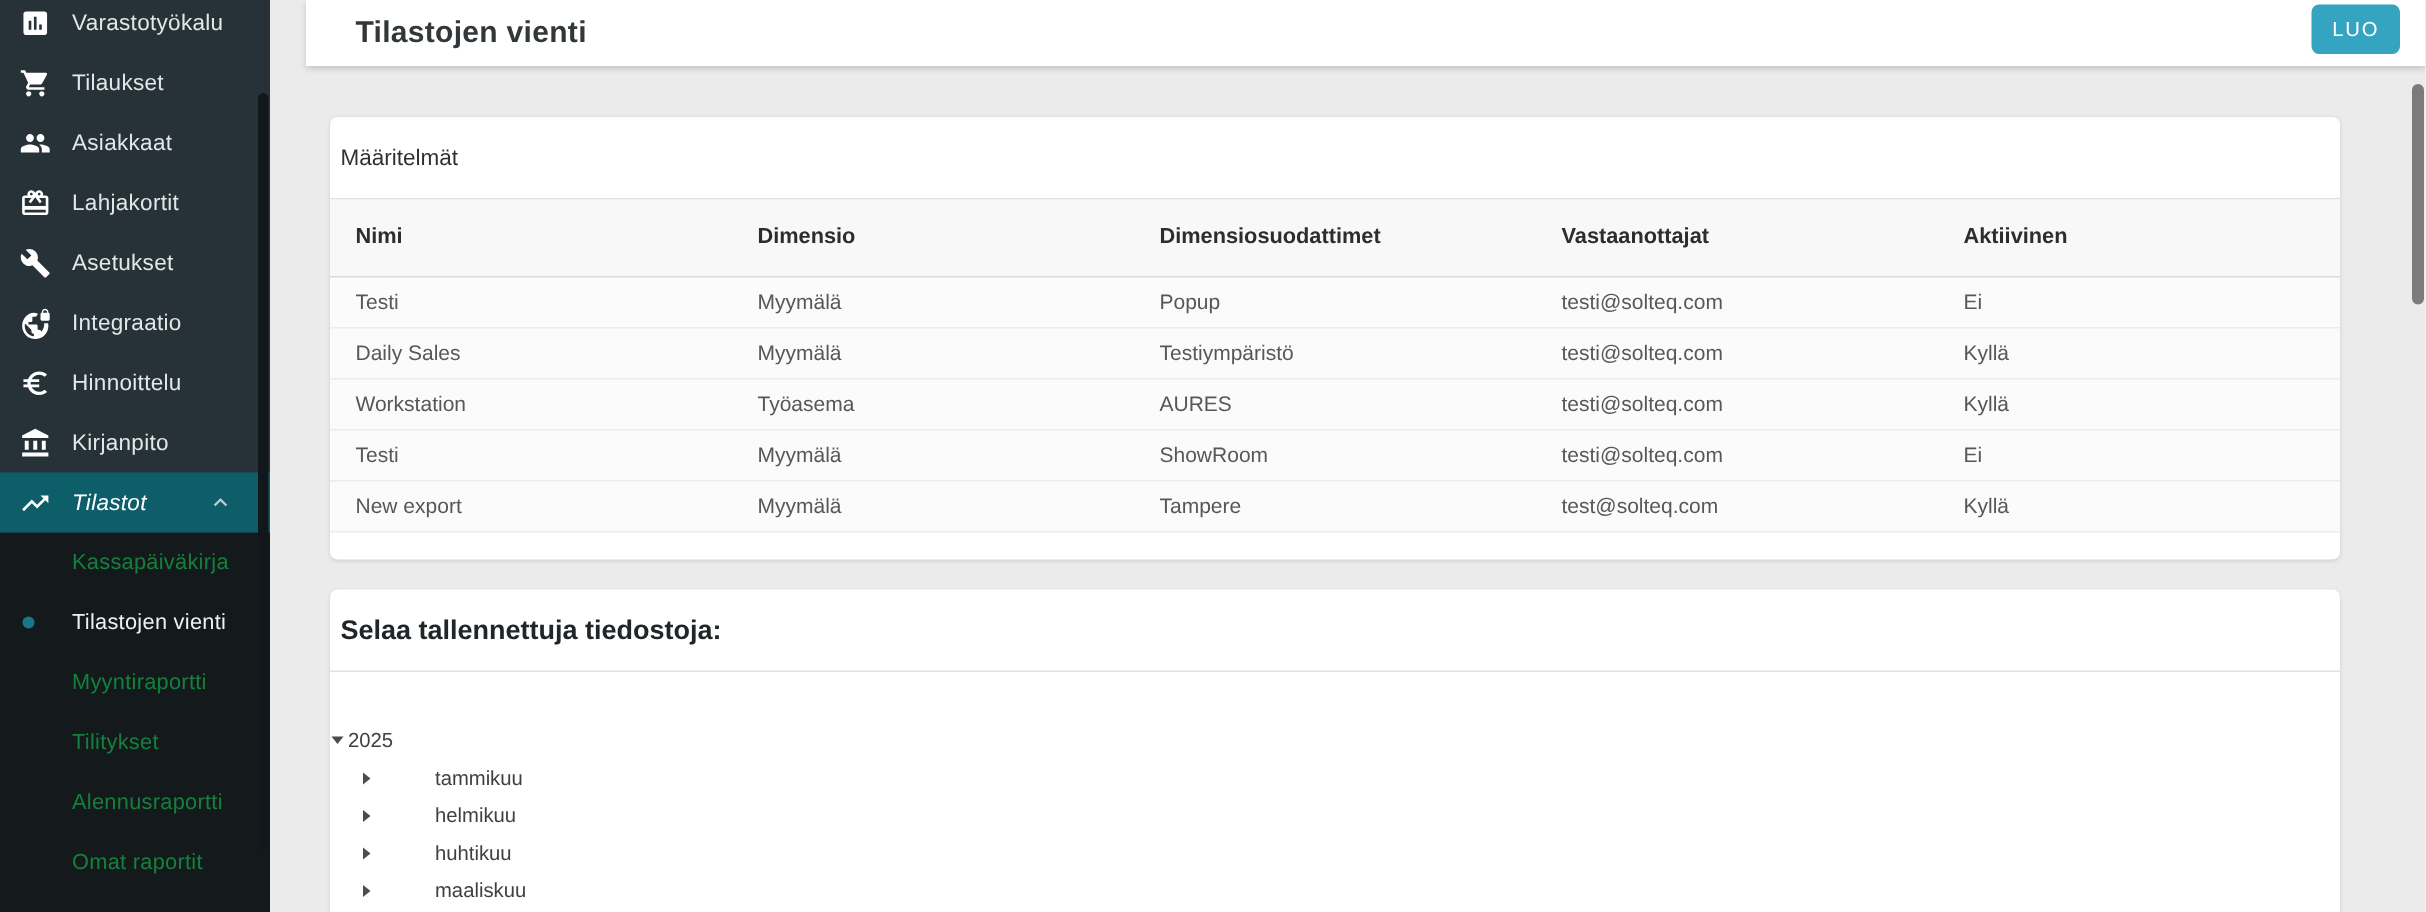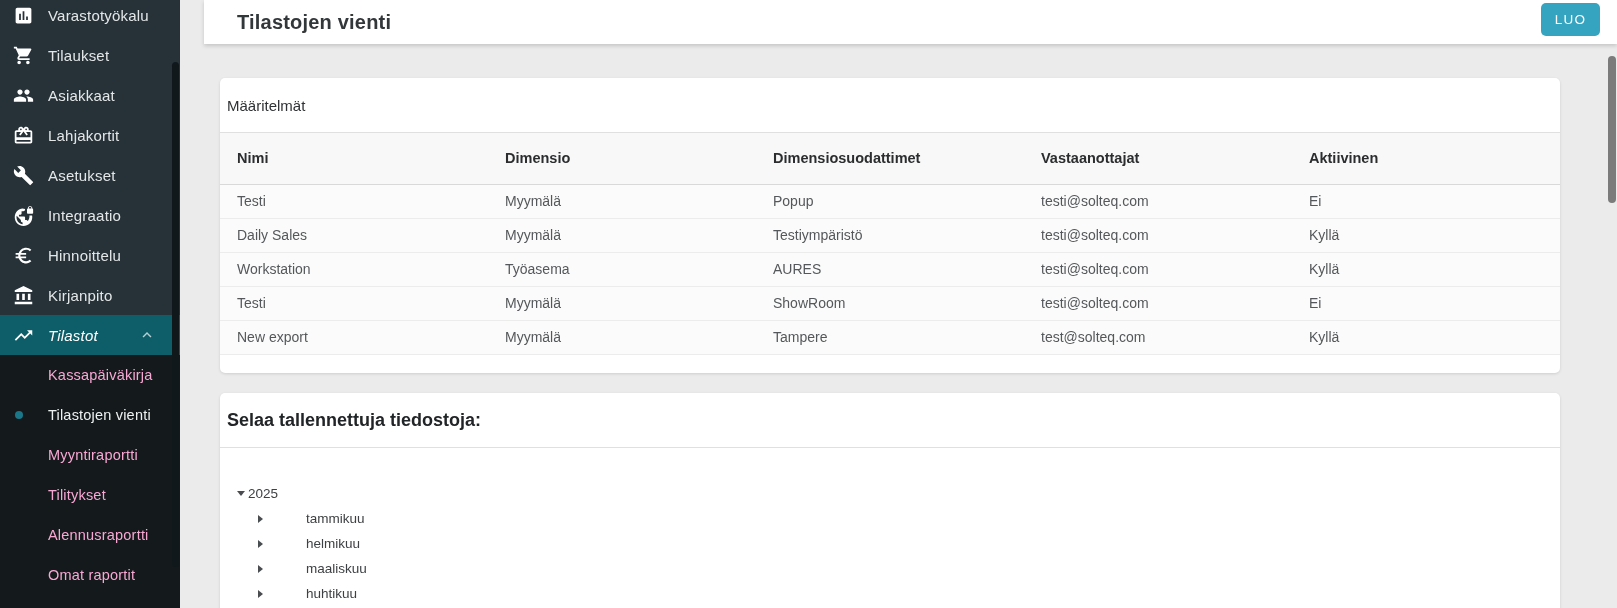--- a/index.html
+++ b/index.html
@@ -17,21 +17,21 @@
   
   .sidebar{position:absolute;left:0;top:0;width:180px;height:608px;background:var(--sidebar-bg);display:flex;flex-direction:column;z-index:5;}
   .nav-main{margin-top:-5px;}
   .nav-item{height:40px;display:flex;align-items:center;padding-left:13px;position:relative;color:#e4e7e8;font-size:15px;letter-spacing:.2px;cursor:pointer;}
   .nav-item.active{background:var(--sidebar-active-bg);color:#fff;font-style:italic;}
   .nav-icon{width:21px;height:21px;margin-right:14px;flex:0 0 21px;display:inline-flex;}
   .nav-icon svg{width:21px;height:21px;fill:#fff;}
   .chev{position:absolute;right:24px;top:11px;width:18px;height:18px;}
   .chev svg{width:18px;height:18px;fill:rgba(255,255,255,.7);}
   .submenu{flex:1;background:var(--submenu-bg);padding-top:0;}
-  .submenu-item{height:40px;display:flex;align-items:center;padding-left:48px;position:relative;color:#f9a8d4;font-size:14.5px;letter-spacing:.2px;cursor:pointer;}
+  .submenu-item{height:40px;display:flex;align-items:center;padding-left:48px;position:relative;color:#15803d;font-size:14.5px;letter-spacing:.2px;cursor:pointer;}
   .submenu-item.active{color:#eef1f1;}
   .submenu-dot{position:absolute;left:15px;top:16px;width:8px;height:8px;border-radius:50%;background:var(--active-dot);}
   .sidebar-scroll-thumb{position:absolute;right:1px;top:62px;width:7px;height:505px;border-radius:4px;background:#11181c;z-index:6;}
 
   
   .main{position:absolute;left:204px;top:0;right:0;bottom:0;}
   .topbar{position:absolute;left:0;top:0;right:0;height:44px;background:#fff;box-shadow:0 2px 4px rgba(0,0,0,.16);z-index:3;display:flex;align-items:center;}
   .page-title{padding-left:33px;font-size:20px;font-weight:600;color:#32373a;letter-spacing:.2px;}
   .create-btn{position:absolute;top:3px;right:17px;width:59px;height:33px;background:var(--accent);border:none;border-radius:5px;color:#fff;font-family:inherit;font-size:13.5px;letter-spacing:1.2px;cursor:pointer;}
   .content{position:absolute;left:0;top:44px;right:0;bottom:0;background:var(--content-bg);overflow:hidden;}
@@ -42,21 +42,21 @@
   .card-1 .card-head{font-size:15px;font-weight:500;color:#2f3234;}
   .card-2{margin-top:20px;height:420px;overflow:hidden;}
   .card-2 .card-head{font-size:18px;font-weight:700;color:#222527;}
 
   table{width:100%;border-collapse:collapse;table-layout:fixed;padding-left:32px;}
   thead tr{height:51px;background:#f8f8f8;}
   th{text-align:left;padding-left:17px;font-size:14.5px;font-weight:600;color:#2b2d2f;border-bottom:1px solid #d9d9d9;}
   tbody tr{height:34px;background:#fbfbfb;}
   td{padding-left:17px;font-size:14px;color:#55585a;border-bottom:1px solid #ececec;}
 
-  .tree{padding:33px 0 0 17px;}
+  .tree{padding:33px 0 0 1px;}
   .tree-row{height:25px;display:flex;align-items:center;font-size:13.5px;color:#3e4143;cursor:pointer;}
   .tree-row.month{padding-left:21px;gap:40px;}
   .caret{display:inline-block;width:0;height:0;margin-right:3px;}
   .caret-down{border-left:4px solid transparent;border-right:4px solid transparent;border-top:5px solid #4a4d4f;}
   .caret-right{border-top:4px solid transparent;border-bottom:4px solid transparent;border-left:5px solid #4a4d4f;}
 
   .page-scroll-thumb{position:absolute;right:1px;top:56px;width:8px;height:147px;border-radius:4px;background:#7b7b7b;z-index:9;}
 </style>
 </head>
 <body>
@@ -232,24 +232,24 @@
           <div class="tree-row month">
             <span class="caret caret-right"></span>
             <span>tammikuu</span>
           </div>
           <div class="tree-row month">
             <span class="caret caret-right"></span>
             <span>helmikuu</span>
           </div>
           <div class="tree-row month">
             <span class="caret caret-right"></span>
+            <span>huhtikuu</span>
+          </div>
+          <div class="tree-row month">
+            <span class="caret caret-right"></span>
             <span>maaliskuu</span>
-          </div>
-          <div class="tree-row month">
-            <span class="caret caret-right"></span>
-            <span>huhtikuu</span>
           </div>
         </div>
     </section>
   </div>
 
   <div class="page-scroll-thumb"></div>
 </div>
 
 </body></html>

